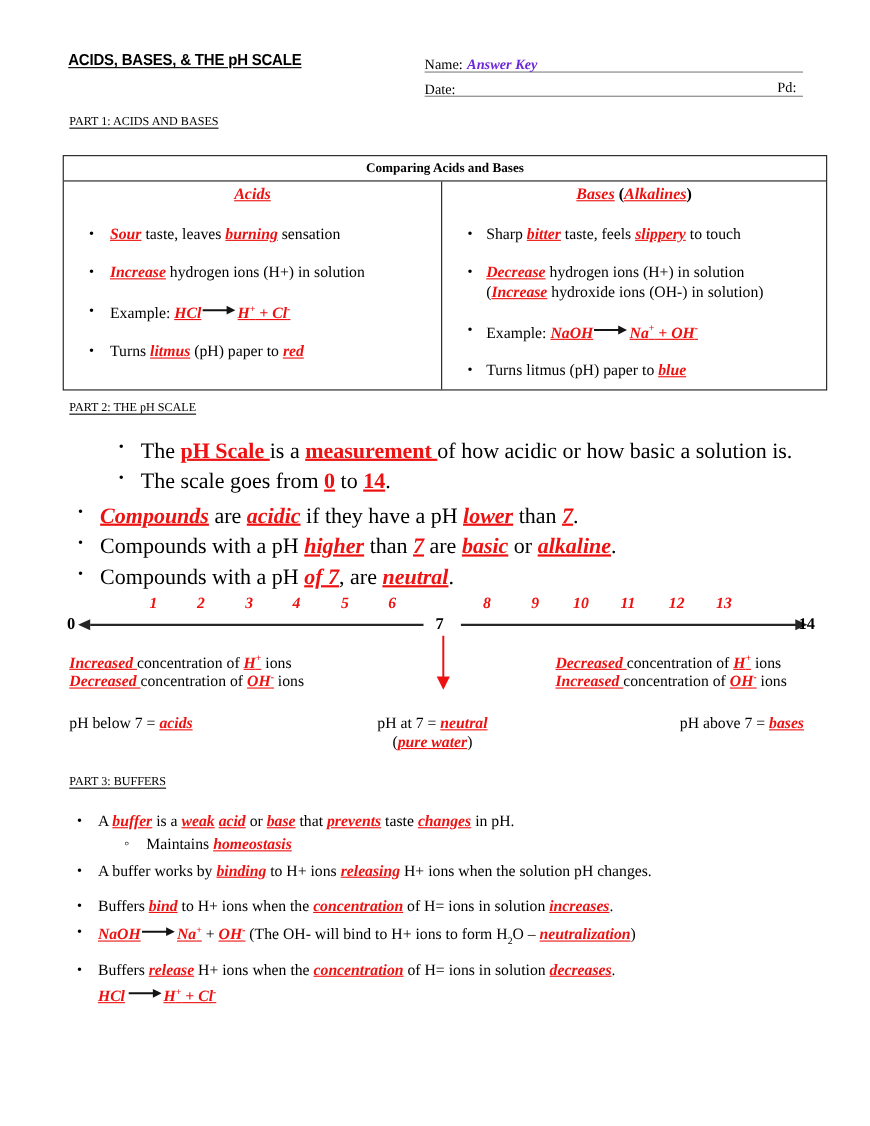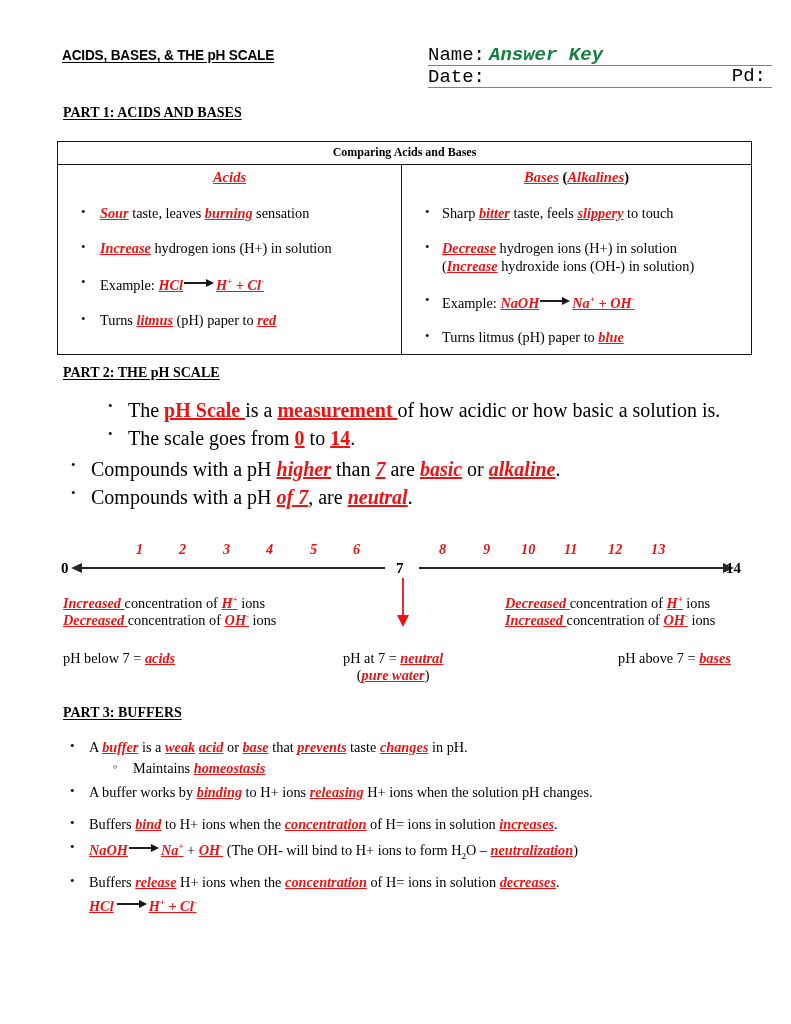--- a/index.html
+++ b/index.html
@@ -48,55 +48,55 @@
     font-size: 14.5px;
     letter-spacing: -0.2px;
     text-decoration: underline;
     text-underline-offset: 2px;
     transform: scaleX(0.94);
     transform-origin: left center;
     white-space: nowrap;
   }
   .namebox {
     position: absolute;
-    left: 428px;
+    left: 386px;
     top: 44px;
     width: 344px;
-    font-family: Liberation Mono, monospace;
-    font-size: 19px;
+    font-family: Liberation Serif, serif;
+    font-size: 13px;
   }
   .namebox .row {
     position: relative;
     height: 22px;
     border-bottom: 1.6px solid #7f7f7f;
     box-sizing: border-box;
     display: flex;
     align-items: flex-end;
   }
   .namebox .lbl { line-height: 1; }
   .namebox .val {
-    color: #15803d;
+    color: #6d28d9;
     font-weight: bold;
     font-style: italic;
     margin-left: 4px;
     line-height: 1;
   }
   .namebox .pd {
     position: absolute;
     right: 6px;
     bottom: 1px;
     line-height: 1;
   }
 
   
   .part {
     position: absolute;
     font-family: "Liberation Serif", serif;
-    font-weight: bold;
-    font-size: 14px;
+    font-weight: normal;
+    font-size: 11px;
     text-decoration: underline;
     text-underline-offset: 2px;
     white-space: nowrap;
     text-align: center;
   }
   #part1 { left: 63px; top: 105px; }
   #part2 { left: 63px; top: 365px; }
   #part3 { left: 63px; top: 705px; }
 
   
@@ -327,20 +327,23 @@
     <li>
       <span>The </span><span class="ans-plain">pH Scale </span><span>is a </span><span class="ans-plain">measurement </span><span>of how acidic or how basic a solution is.</span>
     </li>
     <li>
       <span>The scale goes from </span><span class="ans-plain">0</span><span> to </span><span class="ans-plain">14</span><span>.</span>
     </li>
   </ul>
 
   <ul class="blist" id="p2list-b">
     <li>
+      <span class="ans">Compounds</span><span> are </span><span class="ans">acidic</span><span> if they have a pH </span><span class="ans">lower</span><span> than </span><span class="ans">7</span><span>.</span>
+    </li>
+    <li>
       <span>Compounds with a pH </span><span class="ans">higher</span><span> than </span><span class="ans">7</span><span> are </span><span class="ans">basic</span><span> or </span><span class="ans">alkaline</span><span>.</span>
     </li>
     <li>
       <span>Compounds with a pH </span><span class="ans">of 7</span><span>, are </span><span class="ans">neutral</span><span>.</span>
     </li>
   </ul>
 
   <div class="scale">
 
     <svg width="791" height="100" viewBox="0 0 791 100" style="position:absolute;left:0;top:555px;">

